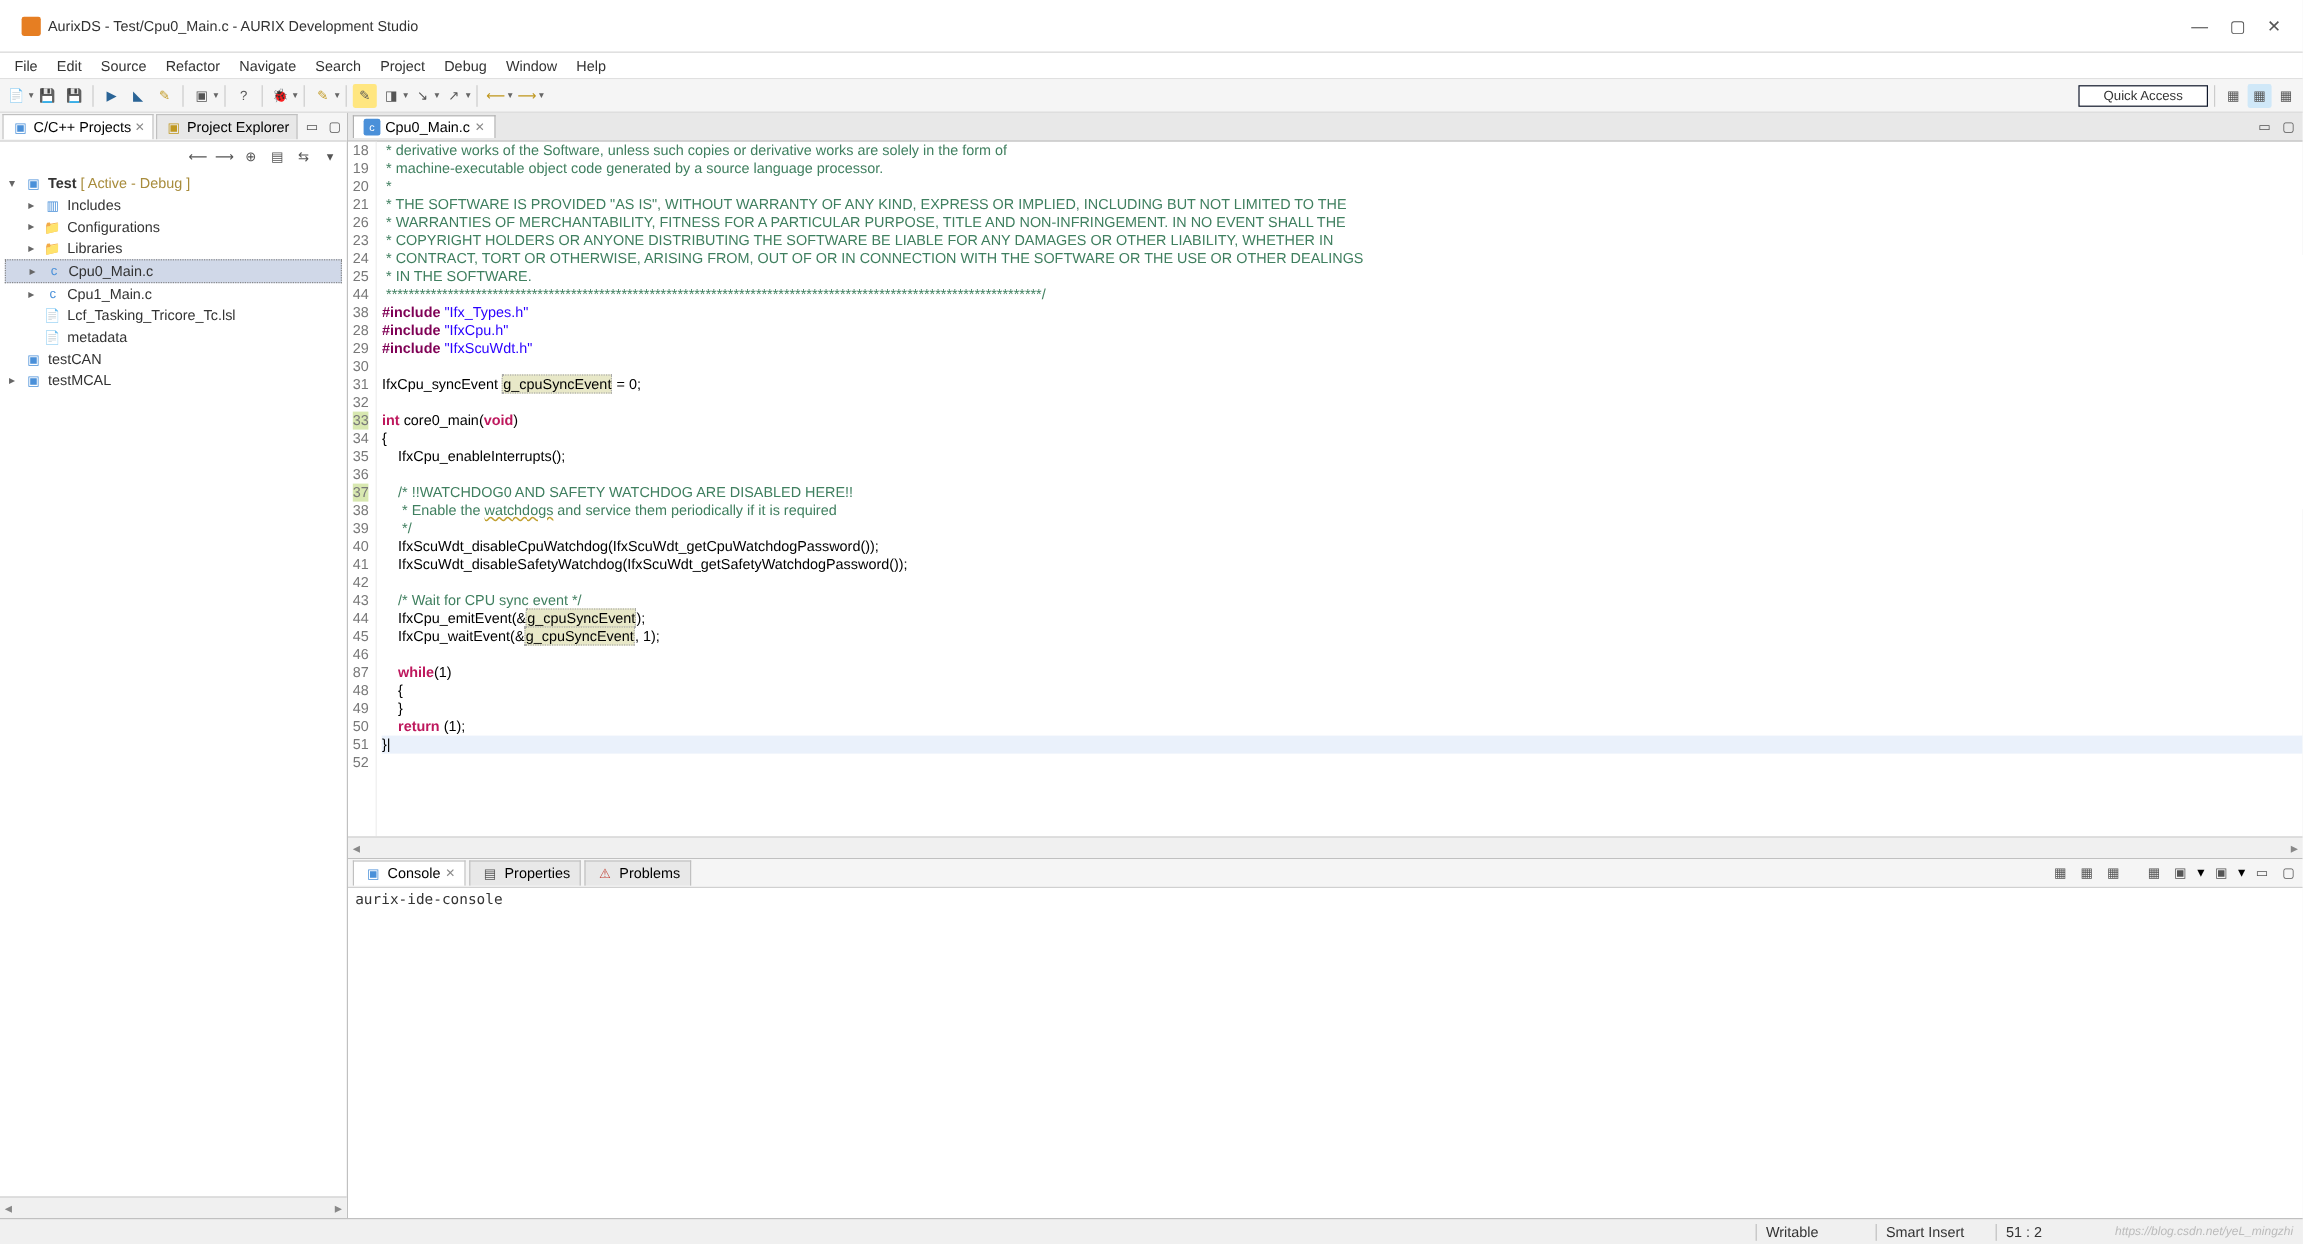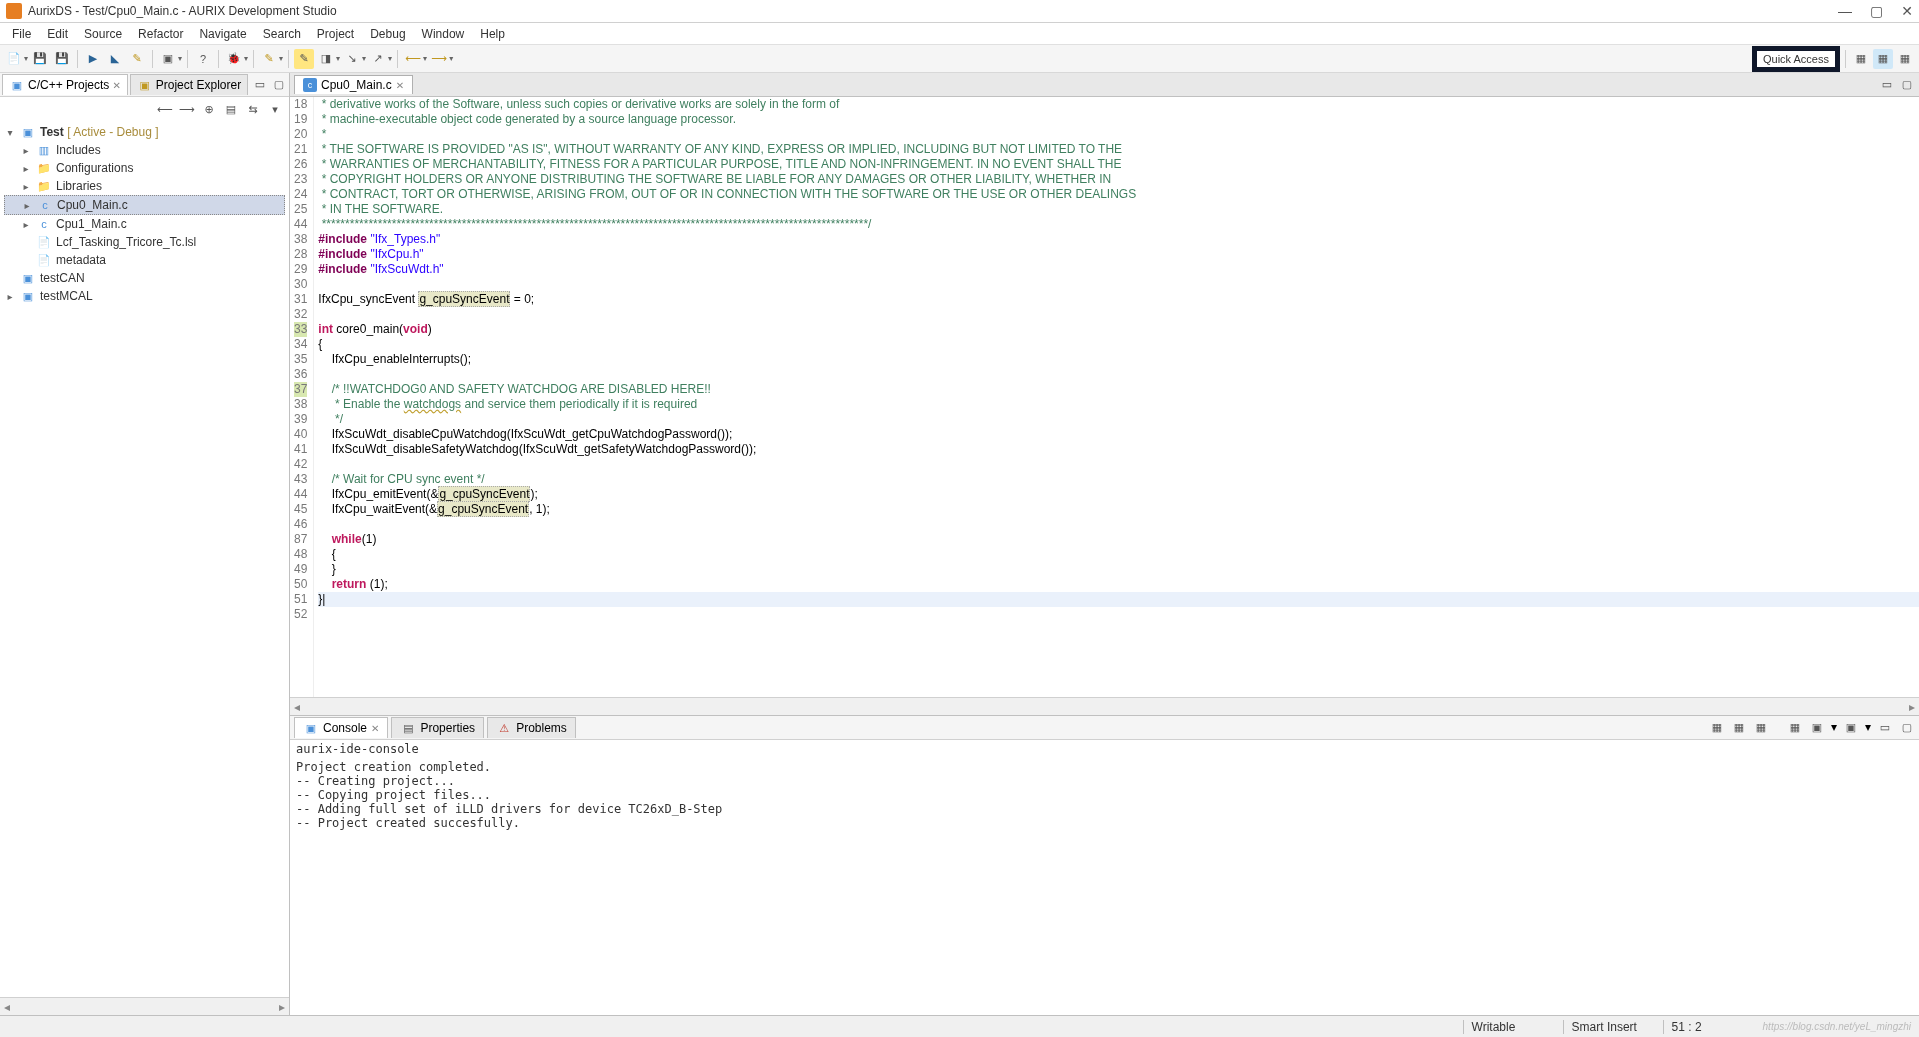--- a/index.html
+++ b/index.html
@@ -1,34 +1,34 @@
 <!DOCTYPE html>
 <html><head>
 <meta charset="utf-8">
 <style>
 * { margin: 0; padding: 0; box-sizing: border-box; font-family: "Segoe UI", Tahoma, sans-serif; font-size: 12px; }
 body { background: #f0f0f0; height: 100vh; display: flex; flex-direction: column; overflow: hidden; }
 
 
-.titlebar { background: #fff; height: 23px; display: flex; align-items: center; padding: 0 6px; border-bottom: 1px solid #d0d0d0; }
+.titlebar { background: #fff; height: 44px; display: flex; align-items: center; padding: 0 18px; border-bottom: 1px solid #d0d0d0; }
 .titlebar .app-icon { width: 16px; height: 16px; background: #e67e22; border-radius: 2px; margin-right: 6px; }
 .titlebar .title { flex: 1; color: #333; }
 .titlebar .win-controls { display: flex; gap: 18px; color: #555; }
 .titlebar .win-controls span { cursor: pointer; font-size: 14px; }
 
 
 .menubar { background: #fff; height: 22px; display: flex; align-items: center; padding: 0 4px; border-bottom: 1px solid #e0e0e0; }
 .menubar .menu-item { padding: 2px 8px; color: #333; cursor: pointer; }
 
 
 .toolbar { background: #f5f5f5; height: 28px; display: flex; align-items: center; padding: 0 4px; gap: 2px; border-bottom: 1px solid #d8d8d8; }
 .toolbar .tb-btn { width: 20px; height: 20px; display: flex; align-items: center; justify-content: center; cursor: pointer; border-radius: 2px; }
 .toolbar .sep { width: 1px; height: 18px; background: #ccc; margin: 0 3px; }
 .toolbar .spacer { flex: 1; }
-.toolbar .quick-access { border: 5px solid #0f172a; padding: 2px 6px; background: #fff; font-size: 11px; color: #333; }
+.toolbar .quick-access { border: 1px solid #0f172a; padding: 2px 20px; background: #fff; font-size: 11px; color: #333; }
 .toolbar .dropdown-arrow { font-size: 8px; color: #666; margin-left: -2px; }
 
 
 .main { flex: 1; display: flex; overflow: hidden; }
 
 
 .left-panel { width: 290px; background: #fff; border-right: 1px solid #c0c0c0; display: flex; flex-direction: column; }
 .left-tabs { height: 24px; display: flex; align-items: center; border-bottom: 1px solid #d0d0d0; background: #f5f5f5; padding: 0 2px; }
 .left-tabs .tab { display: flex; align-items: center; gap: 3px; padding: 2px 6px; background: #fff; border: 1px solid #c0c0c0; border-bottom: none; margin-right: 2px; cursor: pointer; }
 .left-tabs .tab.inactive { background: #e8e8e8; }
@@ -319,25 +319,20 @@
           <span class="small-icon">▦</span>
           <span class="small-icon">▣</span>
             <span class="dropdown-arrow">▾</span>
           <span class="small-icon">▣</span>
             <span class="dropdown-arrow">▾</span>
           <span class="small-icon">▭</span>
           <span class="small-icon">▢</span>
         </div>
       </div>
       <div class="console-title">aurix-ide-console</div>
-      <div class="console-body" id="console-body">Project creation completed.
--- Creating project...
--- Copying project files...
--- Adding full set of iLLD drivers for device TC26xD_B-Step
--- Project created succesfully.</div>
     </div>
   </div>
 </div>
 
 <div class="statusbar">
   <div class="spacer"></div>
   <div class="cell">Writable</div>
   <div class="cell">Smart Insert</div>
   <div class="cell">51 : 2</div>
   <div class="watermark">https://blog.csdn.net/yeL_mingzhi</div>

